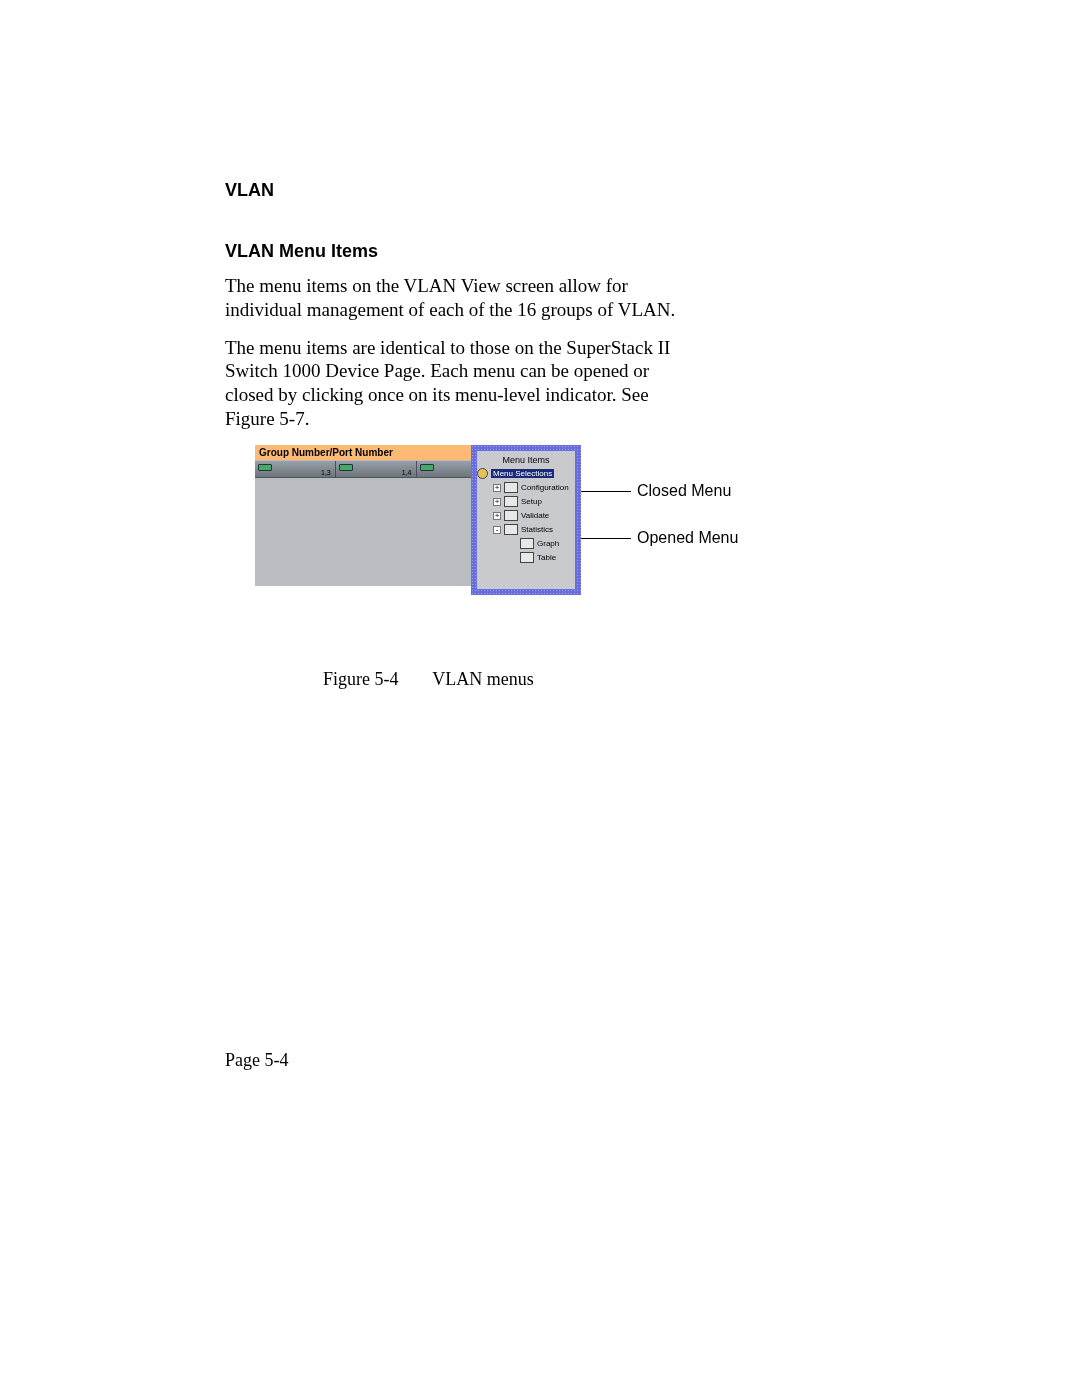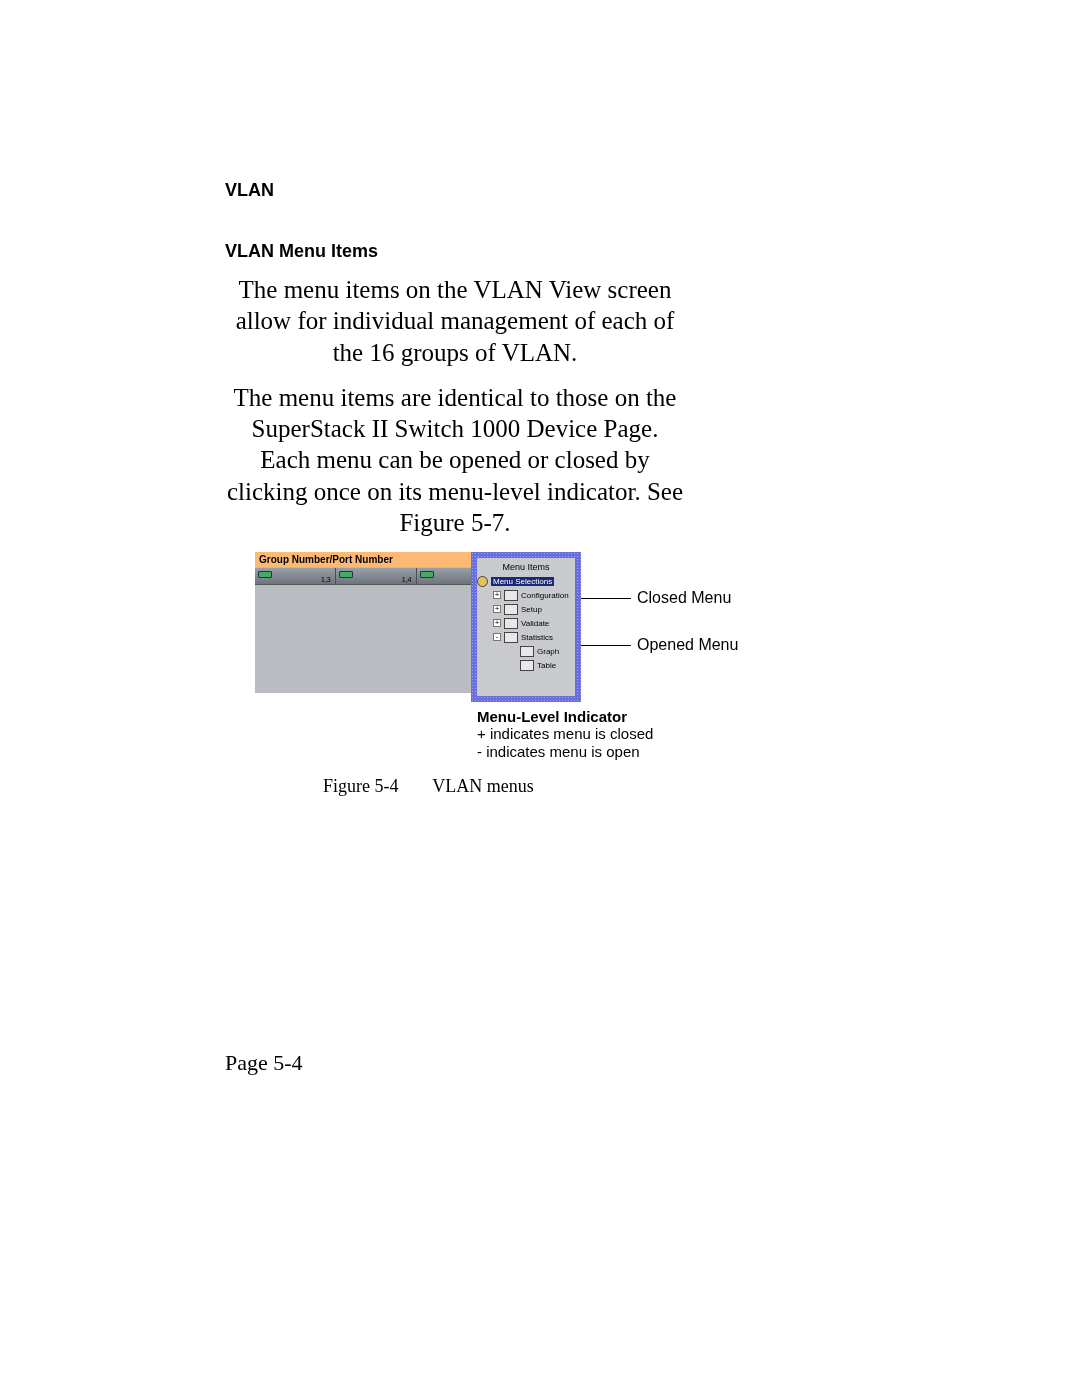--- a/index.html
+++ b/index.html
@@ -24,25 +24,24 @@
     font-size: 18px;
     margin-bottom: 40px;
   }
   .subheader {
     font-family: Arial, Helvetica, sans-serif;
     font-weight: bold;
     font-size: 18px;
     margin-bottom: 12px;
   }
   .para {
-    font-size: 25px;
+    font-size: 19px;
     line-height: 1.25;
     margin-bottom: 14px;
     width: 460px;
-    text-align: center;
   }
   .figure-block {
     position: relative;
     margin-top: 6px;
     margin-left: 30px;
     width: 580px;
     height: 200px;
   }
   .figure-outer {
     position: absolute;
@@ -196,21 +195,21 @@
     left: 33px;
     top: 224px;
     font-size: 18px;
     margin-left: 35px;
   }
   .figure-caption .cap-label { display: inline-block; width: 105px; }
   .page-number {
     position: absolute;
     left: 225px;
     top: 1050px;
-    font-size: 22px;
+    font-size: 18px;
   }
 </style>
 </head>
 <body>
 
 <div class="page">
   <div class="header">VLAN</div>
   <div class="subheader">VLAN Menu Items</div>
   <div class="para">The menu items on the VLAN View screen allow for individual management of each of the 16 groups of VLAN.</div>
   <div class="para">The menu items are identical to those on the SuperStack II Switch 1000 Device Page. Each menu can be opened or closed by clicking once on its menu-level indicator. See Figure 5-7.</div>
@@ -278,25 +277,20 @@
           <span class="menu-label">Table</span>
         </div>
       </div>
     </div>
 
     <div class="callout c1"></div>
     <div class="callout-label l1">Closed Menu</div>
     <div class="callout c2"></div>
     <div class="callout-label l2">Opened Menu</div>
 
-    <div class="legend">
-      <div class="legend-title">Menu-Level Indicator</div>
-      <div>+ indicates menu is closed</div>
-      <div>-  indicates menu is open</div>
-    </div>
 
     <div class="figure-caption">
       <span class="cap-label">Figure 5-4</span>
       <span>VLAN menus</span>
     </div>
   </div>
 </div>
 
 <div class="page-number">Page 5-4</div>
 

